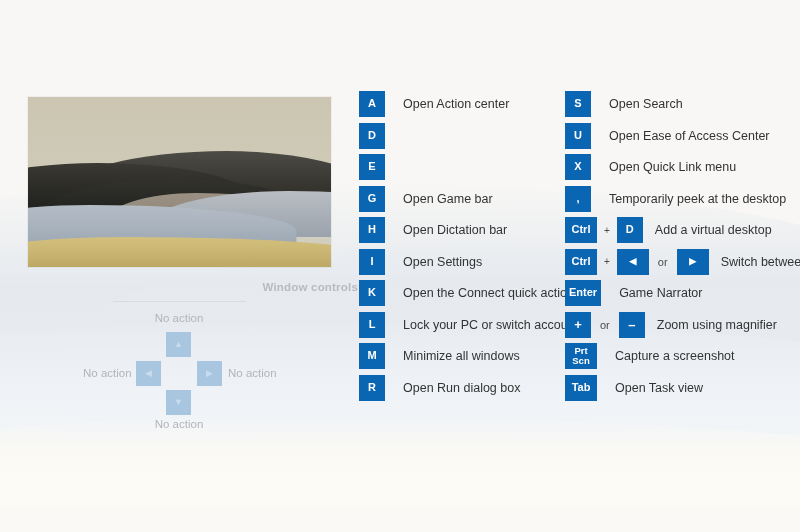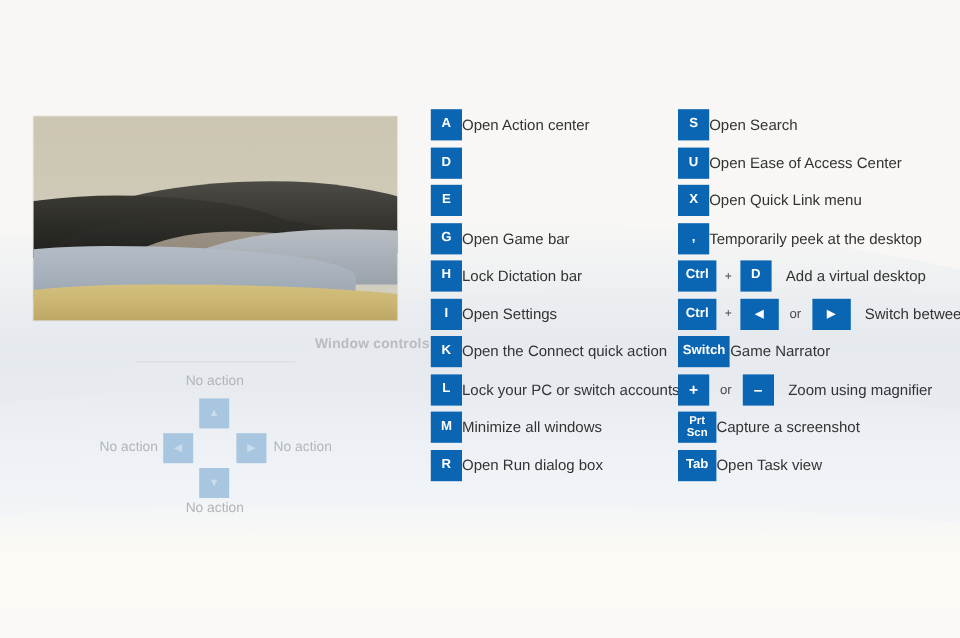--- a/index.html
+++ b/index.html
@@ -131,21 +131,21 @@
   }
   .keycap.wide{min-width:32px;}
   .keycap.two-line{font-size:9.5px;flex-direction:column;font-weight:700;}
   .keycap.glyph{font-size:9px;}
   .keycap.sym{font-size:13px;font-weight:700;}
   .sc-plus,.sc-or{
     font-size:10px;color:#4a4a4a;padding:0 7px;flex:0 0 auto;
   }
   .sc-or{font-size:11px;padding:0 9px;}
   .sc-desc{
-    font-size:12.5px;color:#333333;white-space:nowrap;
+    font-size:12.5px;color:#333333;white-space:nowrap;padding-left:18px;
   }
   .sc-desc.tight{padding-left:12px;}
 </style>
 </head>
 <body>
 
 <div id="bg-wash">
   <div class="band wash-hill-1"></div>
   <div class="band wash-hill-2"></div>
   <div class="band wash-grass-blue"></div>
@@ -197,21 +197,21 @@
     </div>
     <div class="sc-row">
       <div class="keycap">E</div>
     </div>
     <div class="sc-row">
       <div class="keycap">G</div>
       <div class="sc-desc">Open Game bar</div>
     </div>
     <div class="sc-row">
       <div class="keycap">H</div>
-      <div class="sc-desc">Lock Dictation bar</div>
+      <div class="sc-desc">Open Dictation bar</div>
     </div>
     <div class="sc-row">
       <div class="keycap">I</div>
       <div class="sc-desc">Open Settings</div>
     </div>
     <div class="sc-row">
       <div class="keycap">K</div>
       <div class="sc-desc">Open the Connect quick action</div>
     </div>
     <div class="sc-row">
@@ -252,21 +252,21 @@
     </div>
     <div class="sc-row">
       <div class="keycap wide">Ctrl</div>
       <span class="sc-plus">+</span>
       <div class="keycap glyph wide">◀</div>
       <span class="sc-or">or</span>
       <div class="keycap glyph wide">▶</div>
       <div class="sc-desc tight">Switch between</div>
     </div>
     <div class="sc-row">
-      <div class="keycap wide">Switch</div>
+      <div class="keycap wide">Enter</div>
       <div class="sc-desc">Game Narrator</div>
     </div>
     <div class="sc-row">
       <div class="keycap sym">+</div>
       <span class="sc-or">or</span>
       <div class="keycap sym">–</div>
       <div class="sc-desc tight">Zoom using magnifier</div>
     </div>
     <div class="sc-row">
       <div class="keycap two-line wide">

